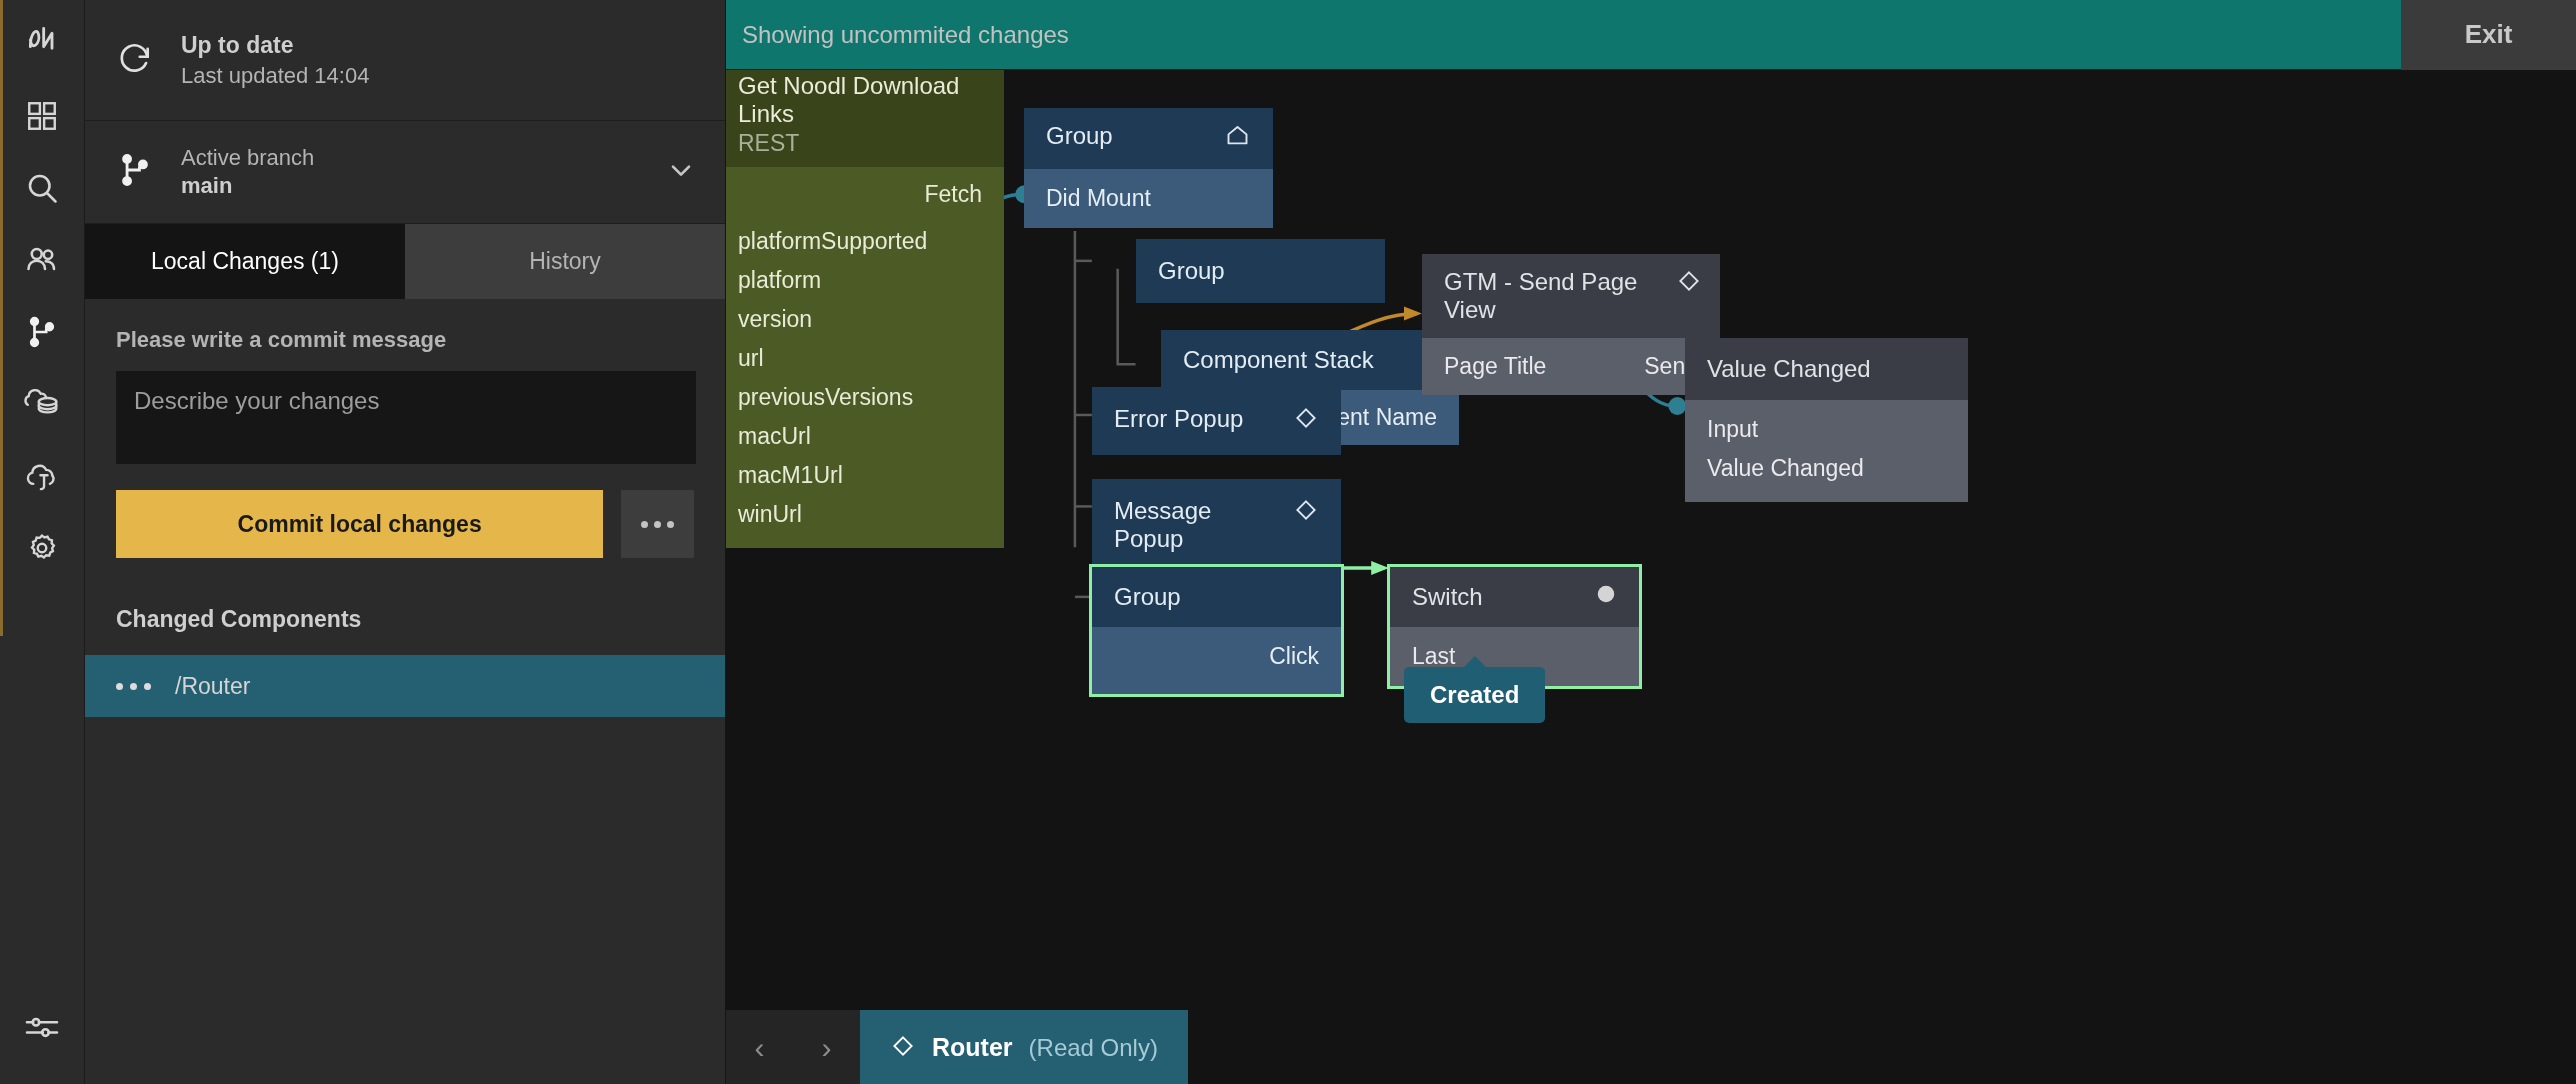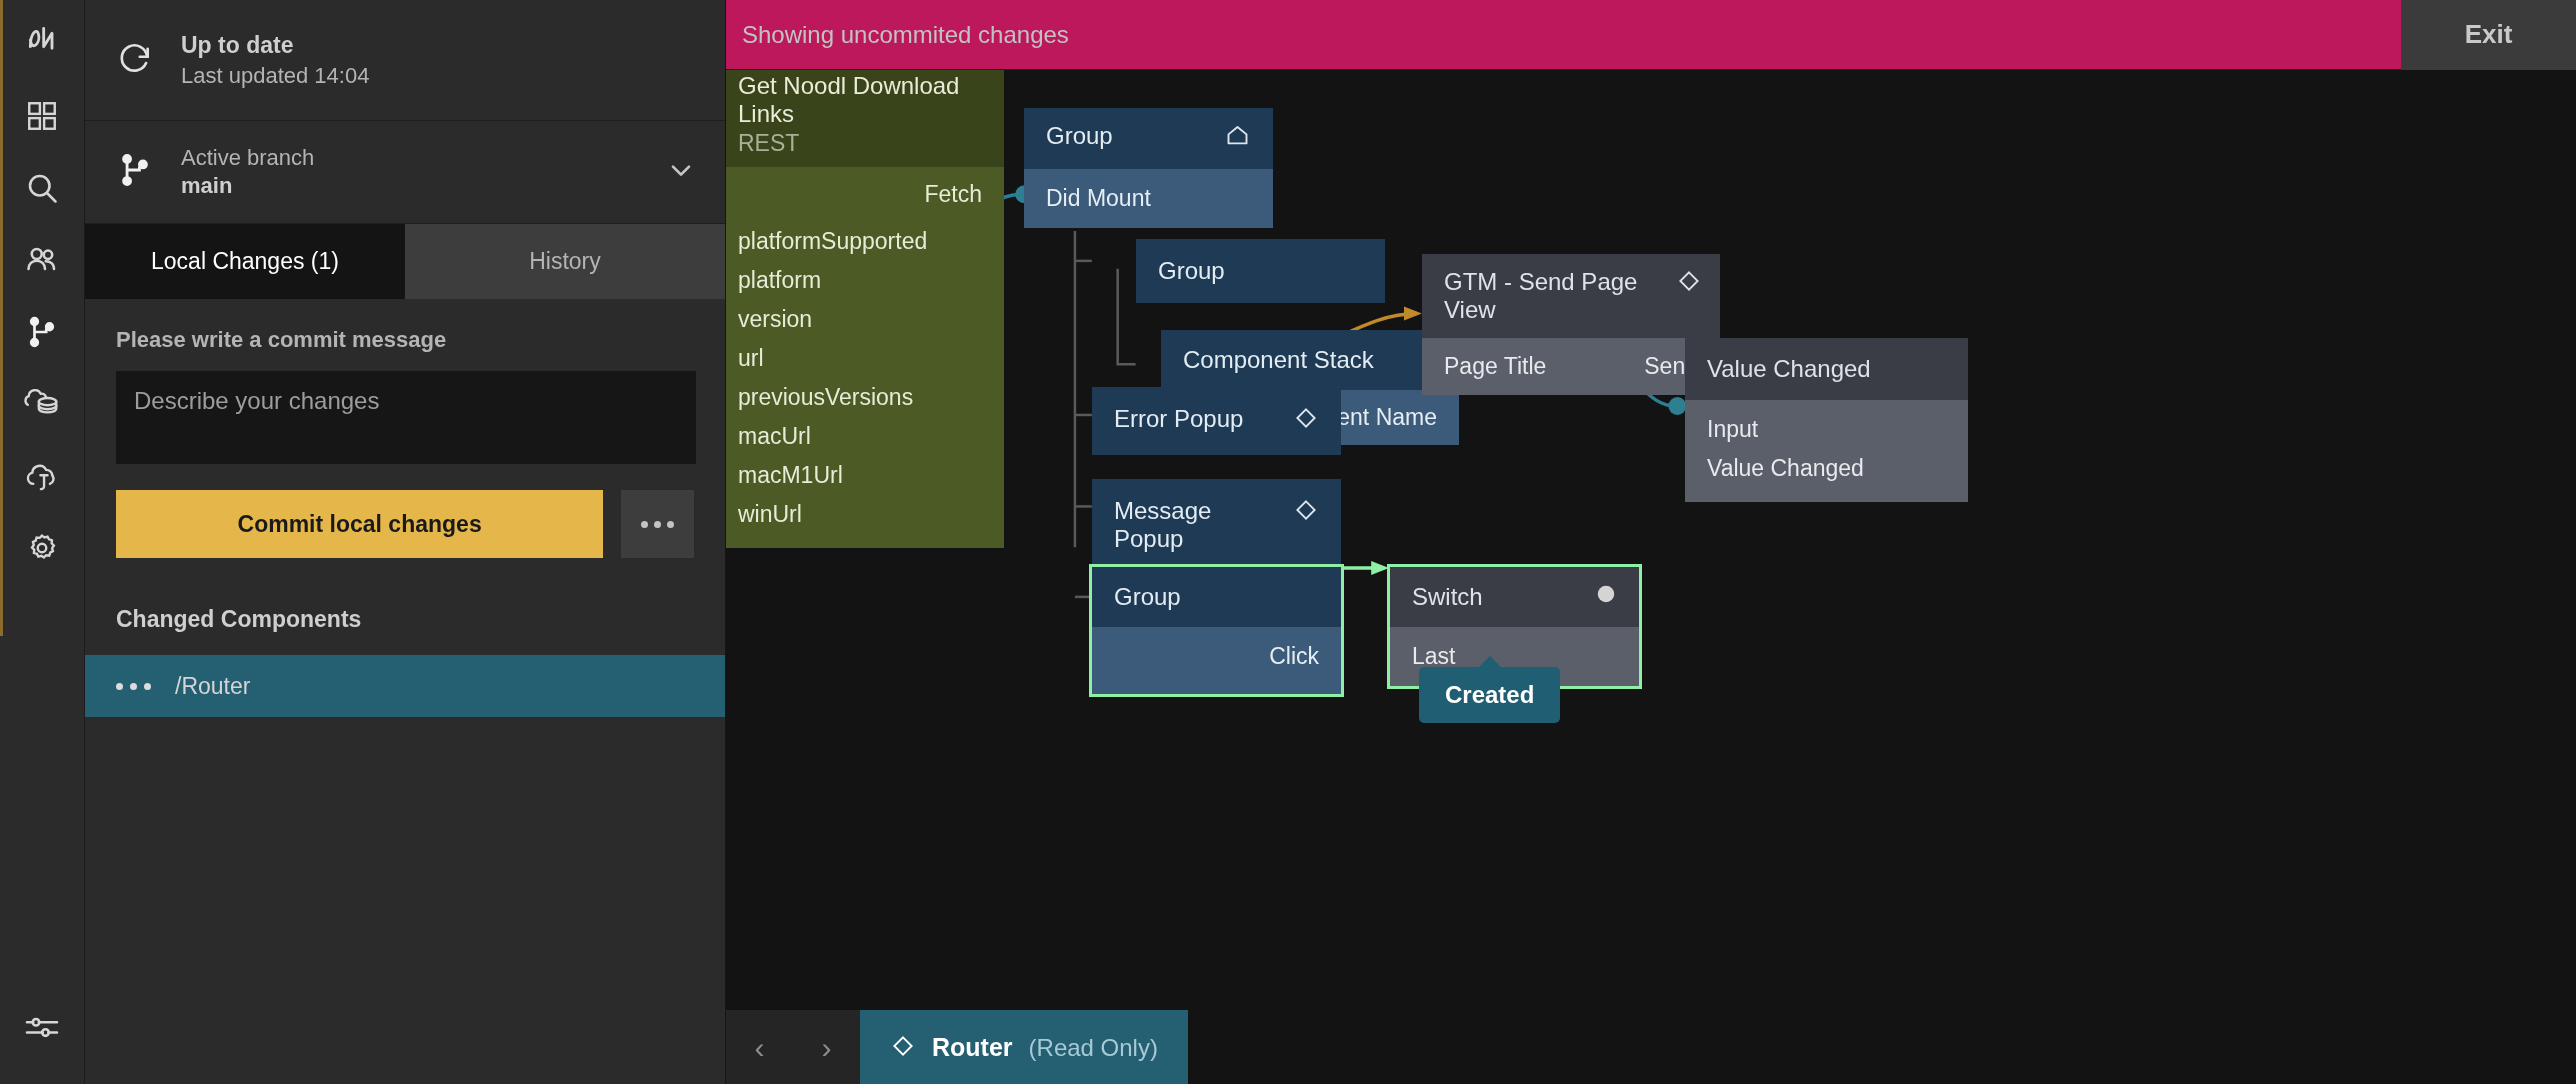--- a/index.html
+++ b/index.html
@@ -100,21 +100,21 @@
     height: 62px; background: #255f72; display: flex; align-items: center;
     padding-left: 31px; gap: 24px; cursor: pointer;
   }
   .vc-changed-row .dots { display: flex; gap: 7px; }
   .vc-changed-row .dots .dot { background: #dcdcdc; }
   .vc-changed-name { color: #d5d5d5; font-size: 23px; }
 
   
   .main { flex: 1 1 auto; position: relative; background: #111111; height: 1085px; }
   .topbar {
-    height: 70px; background: #be185d; display: flex; align-items: center;
+    height: 70px; background: #0f766e; display: flex; align-items: center;
     position: relative; border-bottom: 1px solid #1a1a1a;
   }
   .topbar-text { color: #c2c2c2; font-size: 24px; padding-left: 16px; }
   .topbar-gap { flex: 1 1 auto; }
   .exit-btn {
     width: 175px; height: 70px; background: #3b3b3b;
     display: flex; align-items: center; justify-content: center;
     color: #c9c9c9; font-size: 26px; font-weight: bold; cursor: pointer;
   }
 
@@ -513,21 +513,21 @@
               </svg>
           </span>
         </div>
         <div class="node-ports">
           <div class="port-row" style="padding-top:16px;padding-bottom:16px;">
             <span>Last</span>
           </div>
         </div>
       </div>
 
-      <div class="badge-created" style="left:693px; top:597px;">Created</div>
+      <div class="badge-created" style="left:678px; top:597px;">Created</div>
 
       <div class="bottombar">
         <div class="nav-btns">
           <div class="nav-btn">‹</div>
           <div class="nav-btn">›</div>
         </div>
         <div class="crumb">
           <span>
             <svg width="26" height="26" viewBox="0 0 24 24" fill="none" stroke="#ffffff" stroke-width="1.7">
                 <path d="M12 4 L20 12 L12 20 L4 12 Z"></path>

